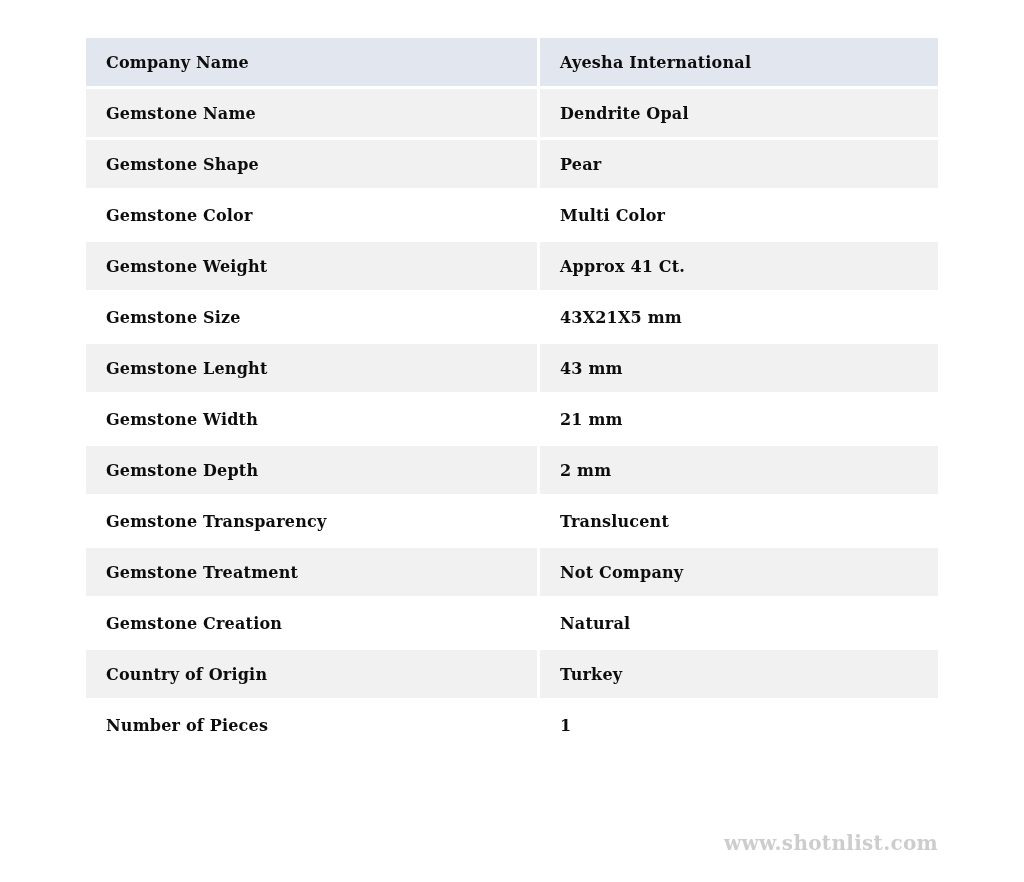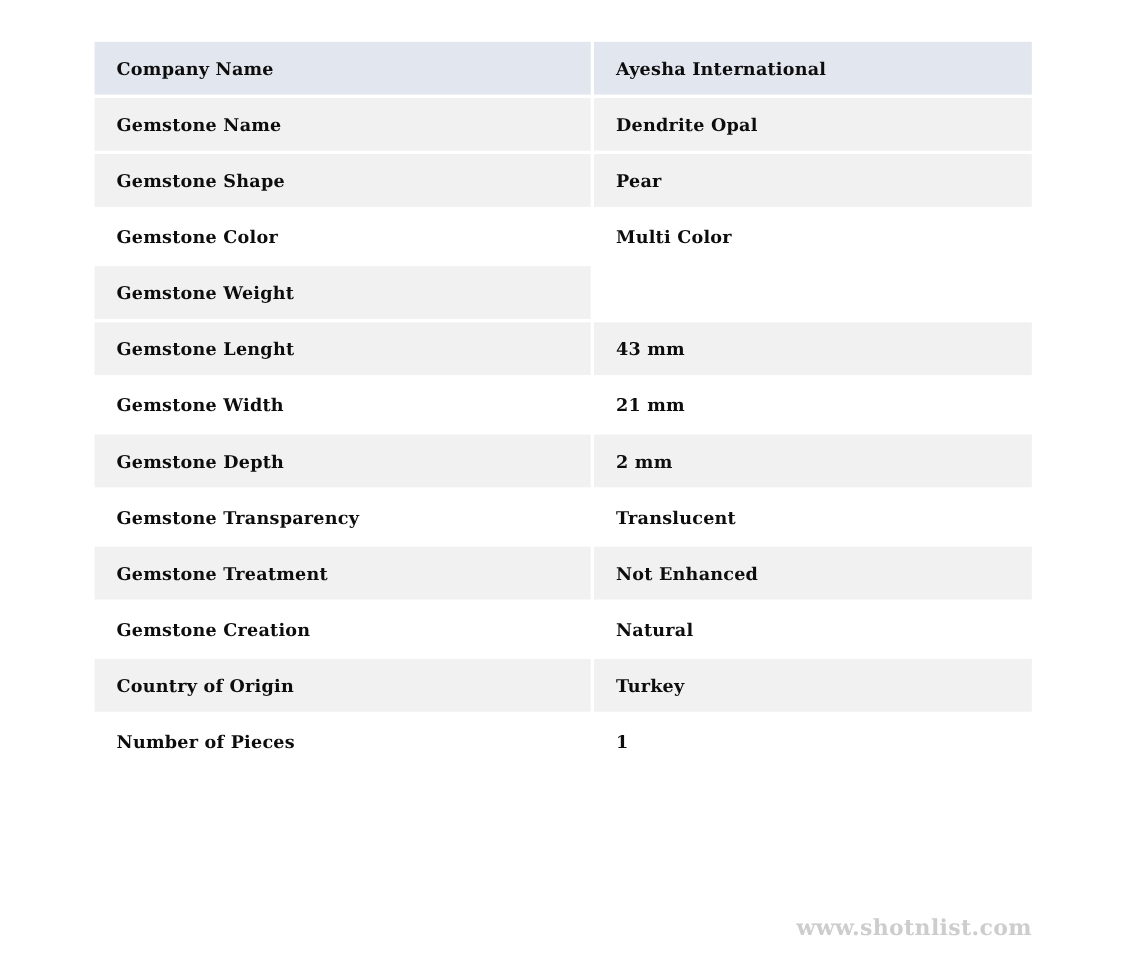--- a/index.html
+++ b/index.html
@@ -72,22 +72,27 @@
   </div>
 
   <div class="row plain">
     <div class="cell label">Gemstone Color</div>
     <div class="cell value">Multi Color</div>
   </div>
 
 
   <div class="row stripe">
     <div class="cell label">Gemstone Weight</div>
+    <div class="cell value">Approx 41 Ct.</div>
   </div>
 
+  <div class="row plain">
+    <div class="cell label">Gemstone Size</div>
+    <div class="cell value">43X21X5 mm</div>
+  </div>
 
   <div class="row stripe">
     <div class="cell label">Gemstone Lenght</div>
     <div class="cell value">43 mm</div>
   </div>
 
   <div class="row plain">
     <div class="cell label">Gemstone Width</div>
     <div class="cell value">21 mm</div>
   </div>
@@ -97,21 +102,21 @@
     <div class="cell value">2 mm</div>
   </div>
 
   <div class="row plain">
     <div class="cell label">Gemstone Transparency</div>
     <div class="cell value">Translucent</div>
   </div>
 
   <div class="row stripe">
     <div class="cell label">Gemstone Treatment</div>
-    <div class="cell value">Not Enhanced</div>
+    <div class="cell value">Not Company</div>
   </div>
 
   <div class="row plain">
     <div class="cell label">Gemstone Creation</div>
     <div class="cell value">Natural</div>
   </div>
 
   <div class="row stripe">
     <div class="cell label">Country of Origin</div>
     <div class="cell value">Turkey</div>

